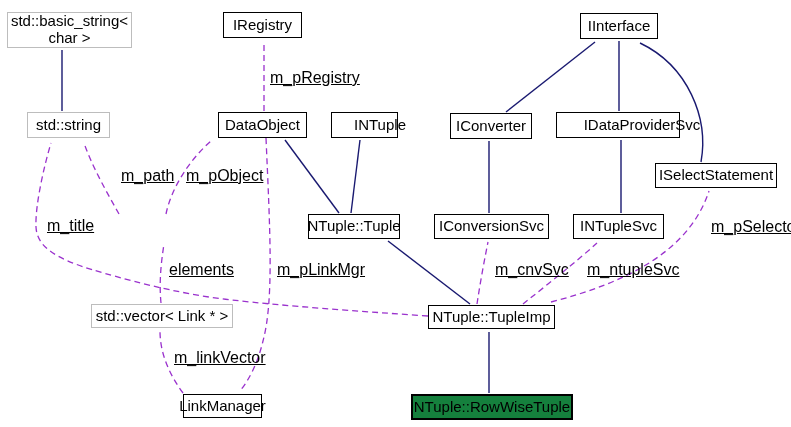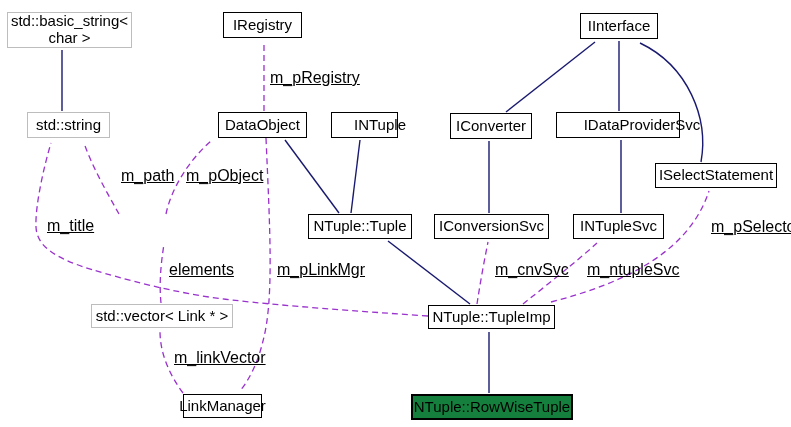--- a/index.html
+++ b/index.html
@@ -84,20 +84,20 @@
     <div class="node external" style="left: 7px; top: 12px; width: 125px; height: 36px;"><span>std::basic_string&lt;
 char &gt;</span></div>
     <div class="node external" style="left: 27px; top: 112px; width: 83px; height: 26px;"><span>std::string</span></div>
     <div class="node " style="left: 223px; top: 12px; width: 79px; height: 26px;"><span>IRegistry</span></div>
     <div class="node " style="left: 580px; top: 13px; width: 78px; height: 26px;"><span>IInterface</span></div>
     <div class="node " style="left: 218px; top: 112px; width: 89px; height: 26px;"><span>DataObject</span></div>
     <div class="node " style="left: 331px; top: 112px; width: 67px; height: 26px; padding-left: 31px;"><span>INTuple</span></div>
     <div class="node " style="left: 450px; top: 113px; width: 82px; height: 26px;"><span>IConverter</span></div>
     <div class="node " style="left: 556px; top: 112px; width: 124px; height: 26px; padding-left: 48px;"><span>IDataProviderSvc</span></div>
     <div class="node " style="left: 655px; top: 163px; width: 122px; height: 25px;"><span>ISelectStatement</span></div>
-    <div class="node " style="left: 308px; top: 214px; width: 104px; height: 25px;"><span>NTuple::Tuple</span></div>
+    <div class="node " style="left: 308px; top: 214px; width: 92px; height: 25px;"><span>NTuple::Tuple</span></div>
     <div class="node " style="left: 434px; top: 214px; width: 115px; height: 25px;"><span>IConversionSvc</span></div>
     <div class="node " style="left: 573px; top: 214px; width: 91px; height: 25px;"><span>INTupleSvc</span></div>
     <div class="node external" style="left: 91px; top: 304px; width: 142px; height: 24px;"><span>std::vector&lt; Link * &gt;</span></div>
     <div class="node " style="left: 428px; top: 305px; width: 127px; height: 24px;"><span>NTuple::TupleImp</span></div>
     <div class="node " style="left: 183px; top: 394px; width: 79px; height: 24px;"><span>LinkManager</span></div>
     <div class="node highlight" style="left: 411px; top: 394px; width: 162px; height: 26px;"><span>NTuple::RowWiseTuple</span></div>
   </div>
 
 </body></html>

